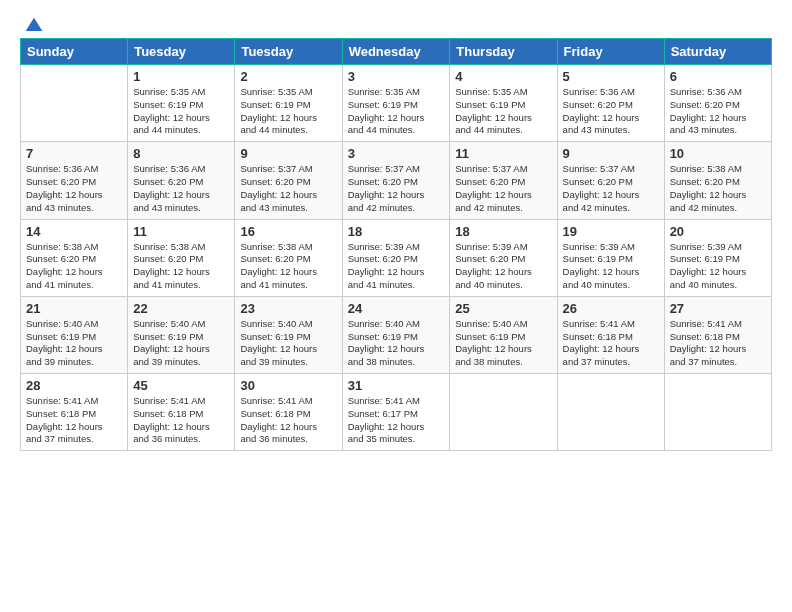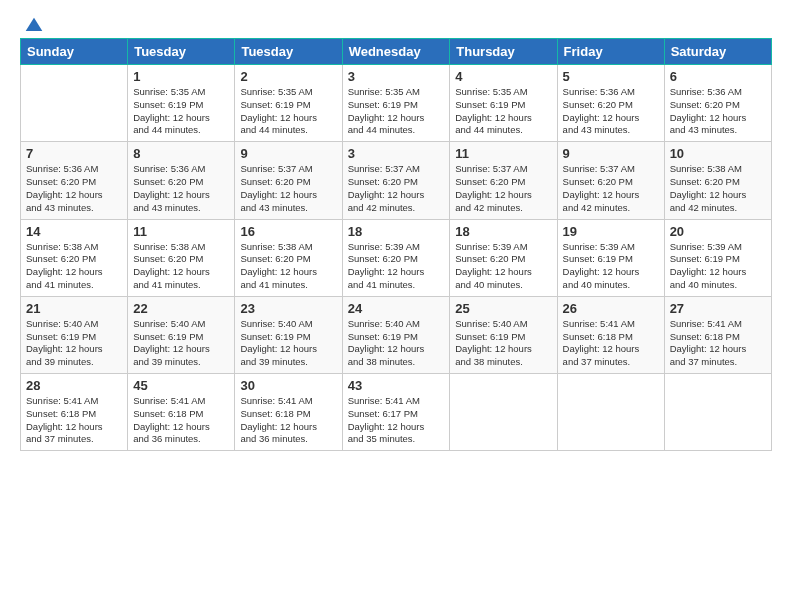--- a/index.html
+++ b/index.html
@@ -344,21 +344,21 @@
 and 36 minutes.</div>
           </td>
           <td>
             <span class="day-num">30</span>
             <div class="day-info" style="white-space: pre-line;">Sunrise: 5:41 AM
 Sunset: 6:18 PM
 Daylight: 12 hours
 and 36 minutes.</div>
           </td>
           <td>
-            <span class="day-num">43</span>
+            <span class="day-num">31</span>
             <div class="day-info" style="white-space: pre-line;">Sunrise: 5:41 AM
 Sunset: 6:17 PM
 Daylight: 12 hours
 and 35 minutes.</div>
           </td>
           <td class="empty-cell"></td>
           <td class="empty-cell"></td>
           <td class="empty-cell"></td>
         </tr>
       </tbody>

